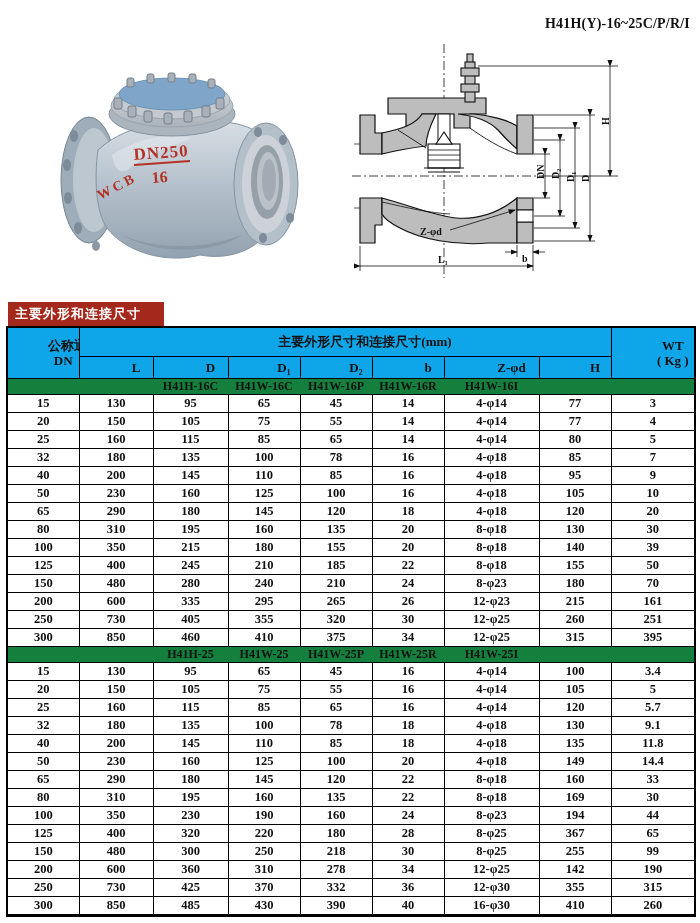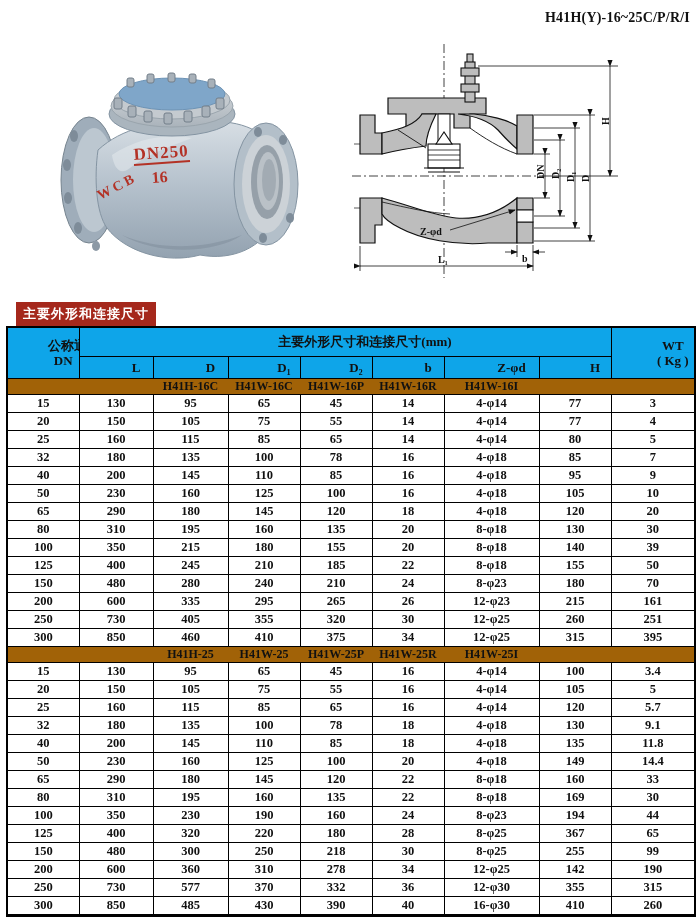--- a/index.html
+++ b/index.html
@@ -1,43 +1,43 @@
 <!DOCTYPE html>
 <html><head>
 <meta charset="utf-8">
 <style>
   html,body{margin:0;padding:0;background:#e8e8e8;}
   #page{position:relative;width:700px;height:923px;background:#ffffff;margin:0 auto;
         font-family:"Liberation Serif","DejaVu Serif",serif;color:#111;overflow:hidden;}
 
   
-  #header-code{position:absolute;top:10px;right:10px;width:300px;text-align:right;
+  #header-code{position:absolute;top:16px;right:10px;width:300px;text-align:right;
                font-size:14px;font-weight:bold;letter-spacing:.2px;}
 
   
   #photo-wrap{position:absolute;left:52px;top:50px;width:280px;height:240px;}
   #drawing-wrap{position:absolute;left:338px;top:38px;width:362px;height:252px;}
 
   
-  #banner{position:absolute;left:16px;top:302px;background:#a5281c;color:#fff;
+  #banner{position:absolute;left:8px;top:302px;background:#a5281c;color:#fff;
           font-family:"Liberation Sans","DejaVu Sans",sans-serif;
-          font-size:13px;font-weight:bold;padding:3px 7px 3px 7px;letter-spacing:1px;}
+          font-size:13px;font-weight:bold;padding:3px 23px 3px 7px;letter-spacing:1px;}
 
   
   #table-wrap{position:absolute;left:6px;top:326px;width:688px;}
   table{width:688px;border-collapse:collapse;table-layout:fixed;
         font-family:"Liberation Serif","DejaVu Serif",serif;font-weight:bold;}
   th,td{border:1px solid #000;text-align:center;vertical-align:middle;padding:0;
         overflow:hidden;white-space:nowrap;}
   table{border:2px solid #000;border-bottom:3px solid #000;}
   thead th{background:#0ea5e9;font-size:13px;padding-left:40px;}
   tr.hrow-a th{height:28px;}
   tr.hrow-b th{height:21px;}
   th .tl{display:block;line-height:1.18;}
-  tr.model-row td{background:#a16207;height:15px;font-size:12px;
+  tr.model-row td{background:#15803d;height:15px;font-size:12px;
                   border-left:0 none;border-right:0 none;}
   tbody td{height:17px;font-size:12.5px;background:#fff;}
 
   svg text{font-family:"Liberation Serif","DejaVu Serif",serif;}
 </style>
 </head>
 <body>
 
 <div id="page">
 
@@ -551,21 +551,21 @@
             <td>310</td>
             <td>278</td>
             <td>34</td>
             <td>12-φ25</td>
             <td>142</td>
             <td>190</td>
           </tr>
           <tr>
             <td>250</td>
             <td>730</td>
-            <td>577</td>
+            <td>425</td>
             <td>370</td>
             <td>332</td>
             <td>36</td>
             <td>12-φ30</td>
             <td>355</td>
             <td>315</td>
           </tr>
           <tr>
             <td>300</td>
             <td>850</td>

